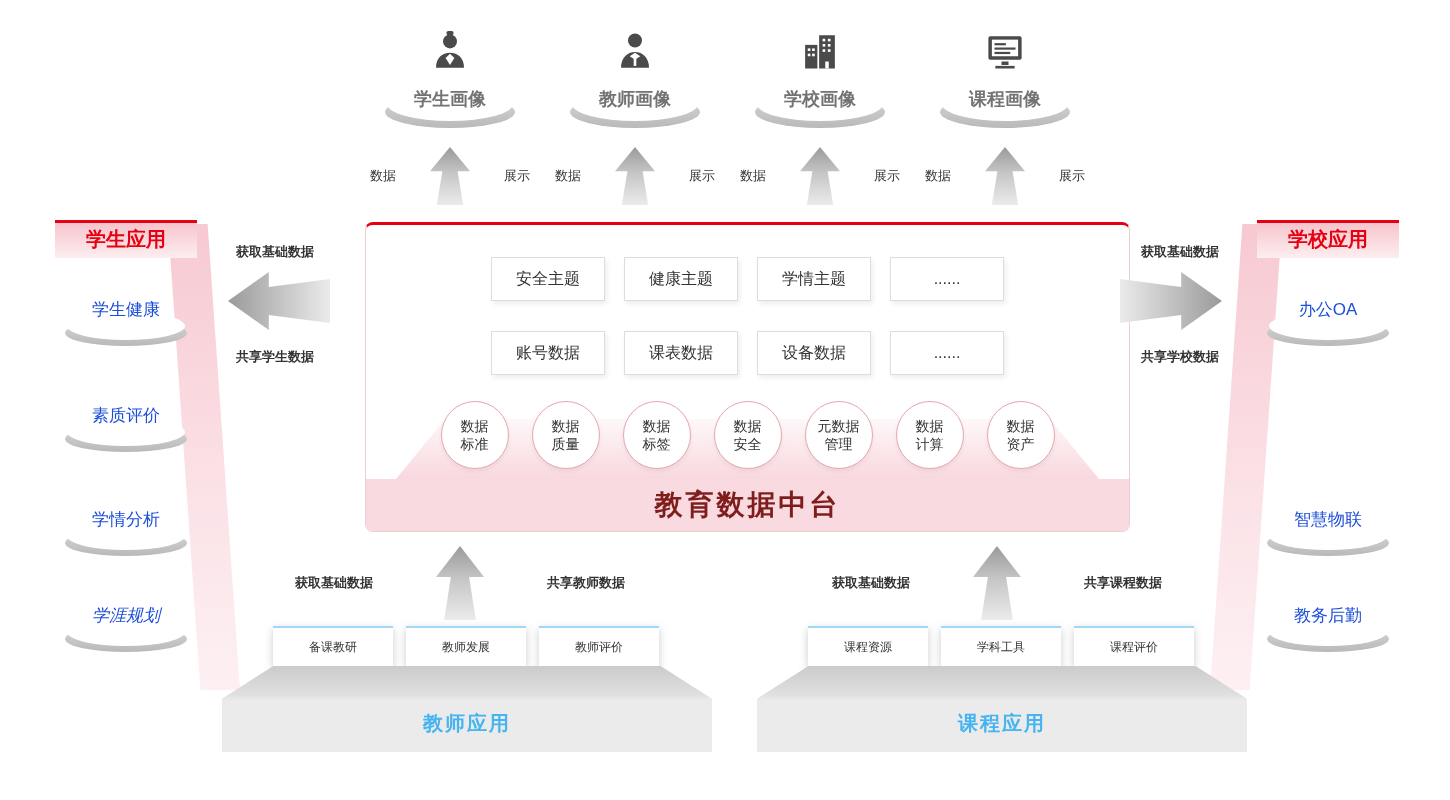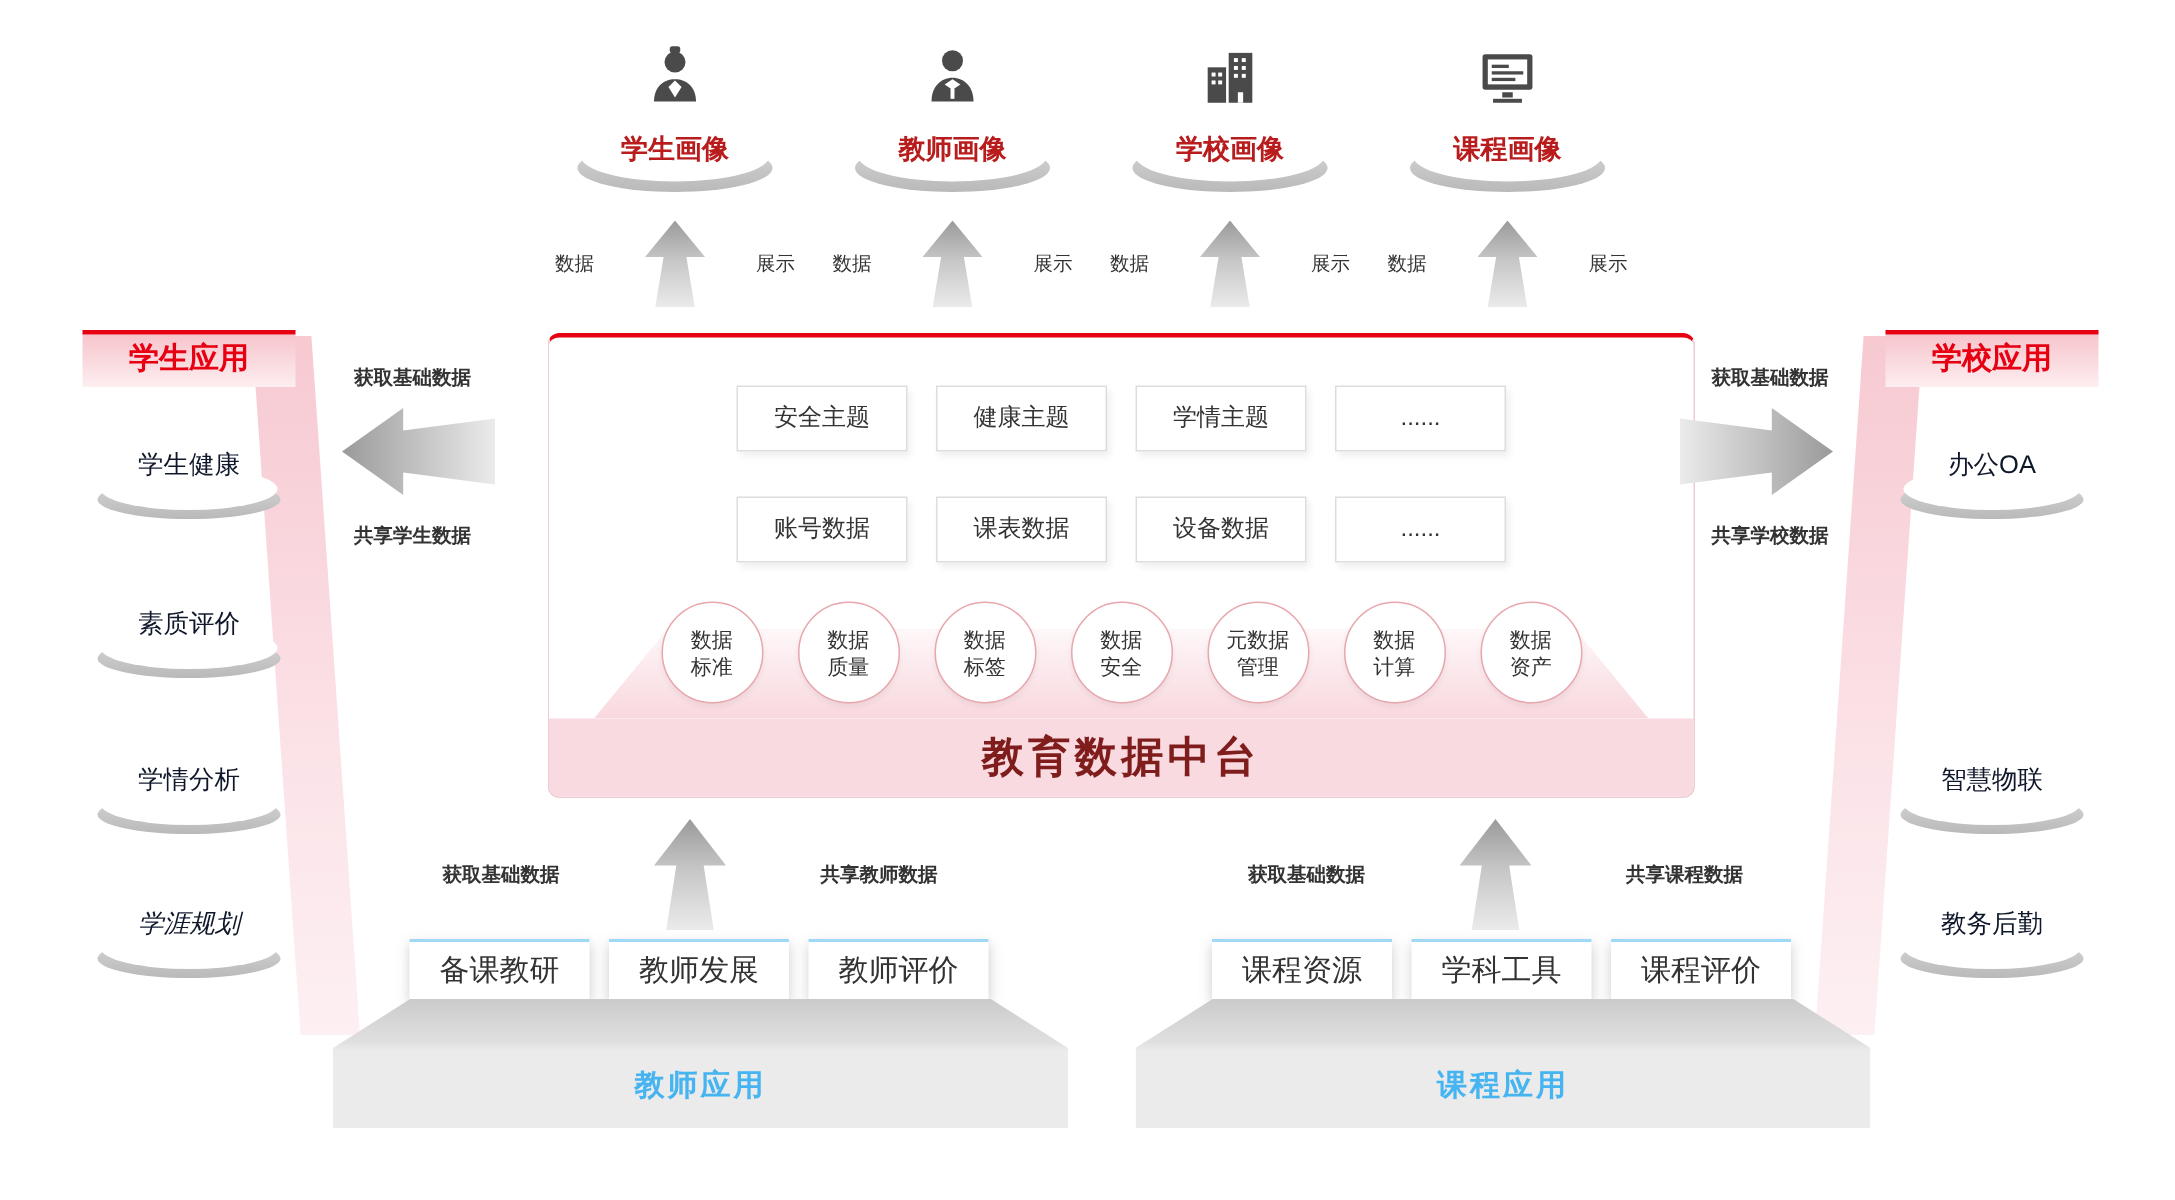--- a/index.html
+++ b/index.html
@@ -13,21 +13,21 @@
   .wedge-right{left:1210px;clip-path:polygon(45% 0%,100% 0%,55% 100%,0% 100%);
     background:linear-gradient(to bottom,#f7c9d1 0%,#fbe3e8 60%,#fdf0f2 100%);}
 
   
   .portrait{position:absolute;top:28px;width:130px;display:flex;flex-direction:column;align-items:center;}
   .p-icon{height:44px;display:flex;align-items:flex-end;justify-content:center;}
   .disk{position:relative;width:130px;height:50px;margin-top:8px;}
   .disk .ell{position:absolute;bottom:2px;left:50%;transform:translateX(-50%);width:130px;height:32px;border-radius:50%;
     background:linear-gradient(to bottom,#d6d6d6,#b9b9b9);}
   .disk .ell::after{content:'';position:absolute;left:2px;right:2px;top:-9px;bottom:7px;border-radius:50%;background:#fff;}
-  .disk .disk-label{position:relative;z-index:2;display:block;text-align:center;padding-top:7px;font-weight:700;font-size:18px;color:#b91c1c;}
+  .disk .disk-label{position:relative;z-index:2;display:block;text-align:center;padding-top:7px;font-weight:700;font-size:18px;color:#737373;}
 
   
   .arrow-up{clip-path:polygon(50% 0%,100% 42%,69% 42%,83% 100%,17% 100%,31% 42%,0% 42%);
     background:linear-gradient(to bottom,#9a9a9a 0%,#c6c6c6 45%,#ebebeb 100%);}
   .arrow-left-shape{clip-path:polygon(0% 50%,40% 0%,40% 26%,100% 12%,100% 88%,40% 74%,40% 100%);
     background:linear-gradient(to left,#ebebeb,#9a9a9a);}
   .arrow-right-shape{clip-path:polygon(100% 50%,60% 0%,60% 26%,0% 12%,0% 88%,60% 74%,60% 100%);
     background:linear-gradient(to right,#ebebeb,#9a9a9a);}
 
   .top-arrow-row{position:absolute;top:146px;width:160px;height:60px;display:flex;align-items:center;justify-content:space-between;}
@@ -53,31 +53,31 @@
   .platform-bar span{font-size:28px;font-weight:700;color:#7f1d1d;letter-spacing:3px;}
 
   
   .side-header{position:absolute;width:142px;height:38px;box-sizing:border-box;text-align:center;line-height:33px;
     font-size:20px;font-weight:700;color:#e60012;border-top:3px solid #e60012;
     background:linear-gradient(to bottom,#f6c5cc,#fdeef0);}
   .side-item{position:absolute;width:126px;height:52px;}
   .side-item .ell{position:absolute;bottom:0;left:50%;transform:translateX(-50%);width:122px;height:26px;border-radius:50%;
     background:linear-gradient(to bottom,#d6d6d6,#b9b9b9);}
   .side-item .ell::after{content:'';position:absolute;left:2px;right:2px;top:-8px;bottom:6px;border-radius:50%;background:#fff;}
-  .side-item .item-label{position:relative;z-index:2;display:block;text-align:center;padding-top:4px;font-size:17px;color:#0f172a;}
+  .side-item .item-label{position:relative;z-index:2;display:block;text-align:center;padding-top:4px;font-size:17px;color:#1d4ed8;}
 
   .flow-label{position:absolute;width:124px;text-align:center;font-size:13px;font-weight:600;color:#333;}
   .side-arrow{position:absolute;width:102px;height:58px;}
 
   
   .bottom-arrow-row{position:absolute;top:545px;width:330px;height:76px;display:flex;align-items:center;justify-content:space-between;}
   .bottom-arrow-row .arrow-up{width:48px;height:74px;}
   .bottom-arrow-row .flow-label{position:static;width:auto;}
   .app-boxes{position:absolute;top:626px;display:flex;gap:13px;}
-  .app-box{width:120px;height:40px;line-height:38px;text-align:center;font-size:20px;color:#333;background:#fff;
+  .app-box{width:120px;height:40px;line-height:38px;text-align:center;font-size:12px;color:#333;background:#fff;
     border-top:2px solid #9fd9f6;box-sizing:border-box;box-shadow:0 3px 8px rgba(110,110,110,0.35);}
   .platform{position:absolute;top:666px;width:490px;height:86px;
     clip-path:polygon(10.5% 0%,89.5% 0%,100% 38%,100% 100%,0% 100%,0% 38%);
     background:linear-gradient(to bottom,#cbcbcb 0%,#e0e0e0 34%,#ebebeb 40%,#ebebeb 100%);
     display:flex;align-items:flex-end;justify-content:center;}
   .platform .platform-title{font-size:20px;font-weight:700;color:#45b4f0;padding-bottom:15px;letter-spacing:2px;text-align:right;}
 </style>
 </head>
 <body>
 

